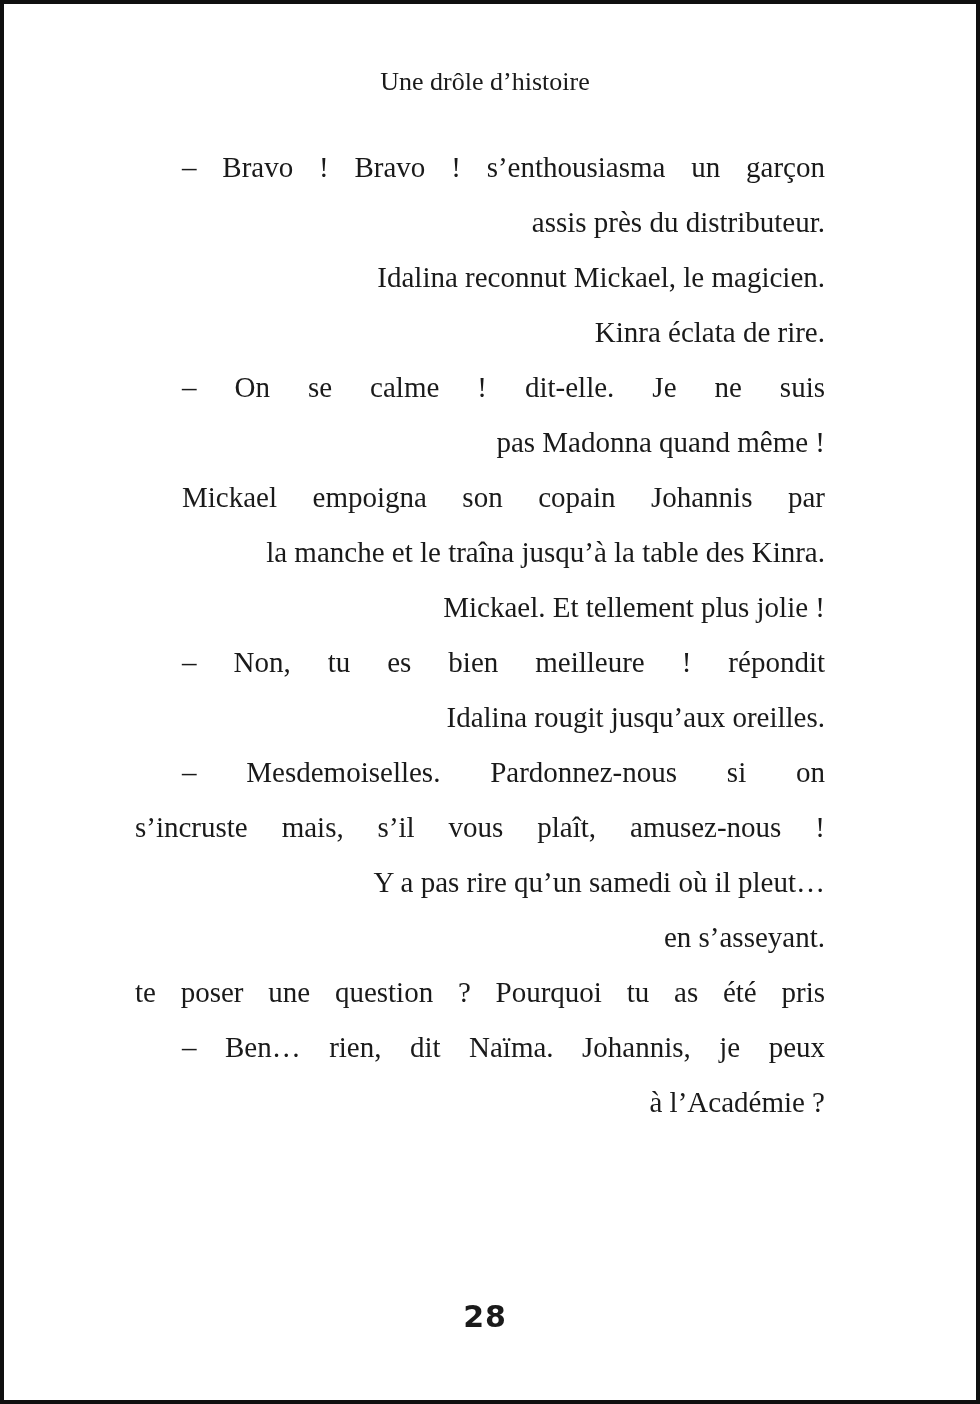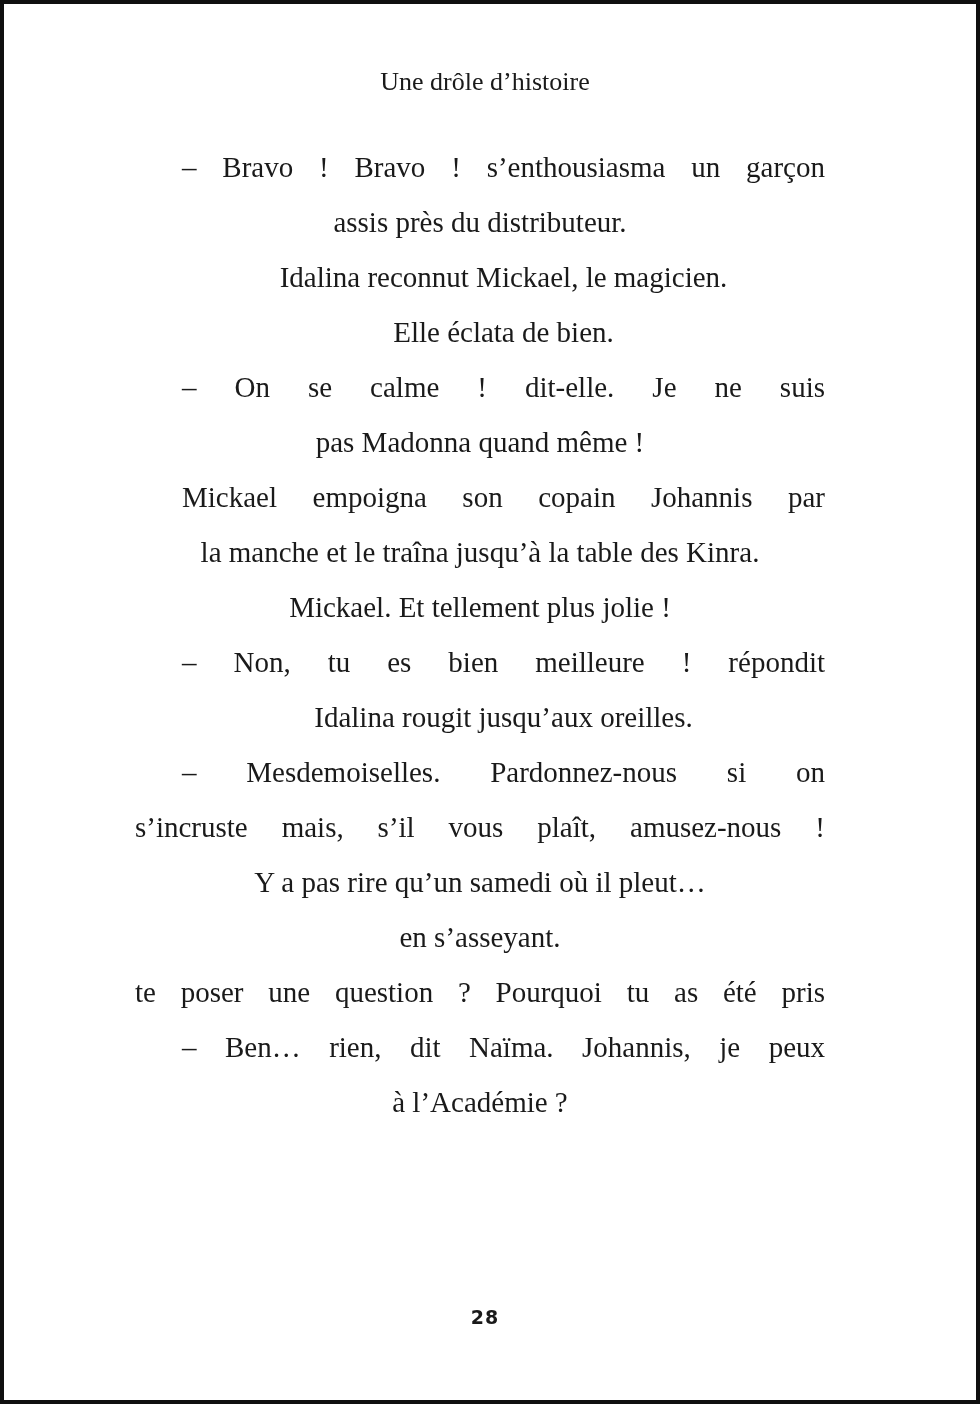--- a/index.html
+++ b/index.html
@@ -43,53 +43,53 @@
     line-height: 55px;
     font-size: 29px;
     color: var(--text-color);
   }
   .line.first { text-indent: 47px; }
   .line.just {
     text-align: justify;
     text-align-last: justify;
   }
   .line.plain {
-    text-align: center;
+    text-align: right;
     white-space: nowrap;
   }
   .page-number {
     position: absolute;
     left: 136px;
     top: 1298px;
     width: 690px;
     text-align: center;
     font-family: "DejaVu Sans", sans-serif;
     font-weight: 700;
-    font-size: 19px;
+    font-size: 30px;
     line-height: 30px;
     letter-spacing: 1px;
     color: var(--text-color);
   }
 </style>
 </head>
 <body>
 
 <div class="page">
   <div class="running-title">Une drôle d’histoire</div>
 
   <div class="body-text">
       <div class="paragraph">
         <div class="line first just">– Bravo ! Bravo ! s’enthousiasma un garçon</div>
         <div class="line plain">assis près du distributeur.</div>
       </div>
       <div class="paragraph">
         <div class="line first plain">Idalina reconnut Mickael, le magicien.</div>
       </div>
       <div class="paragraph">
-        <div class="line first plain">Elle éclata de bien.</div>
+        <div class="line first plain">Kinra éclata de rire.</div>
       </div>
       <div class="paragraph">
         <div class="line first just">– On se calme ! dit-elle. Je ne suis</div>
         <div class="line plain">pas Madonna quand même !</div>
       </div>
       <div class="paragraph">
         <div class="line first just">Mickael empoigna son copain Johannis par</div>
         <div class="line plain">la manche et le traîna jusqu’à la table des Kinra.</div>
       </div>
       <div class="paragraph">

